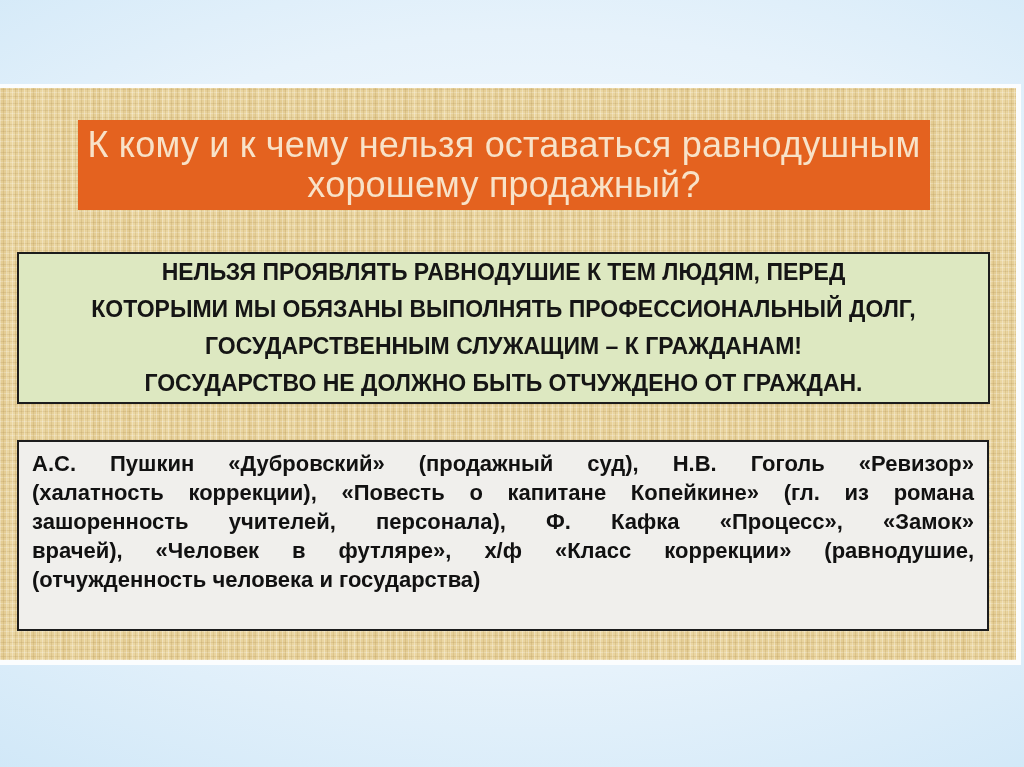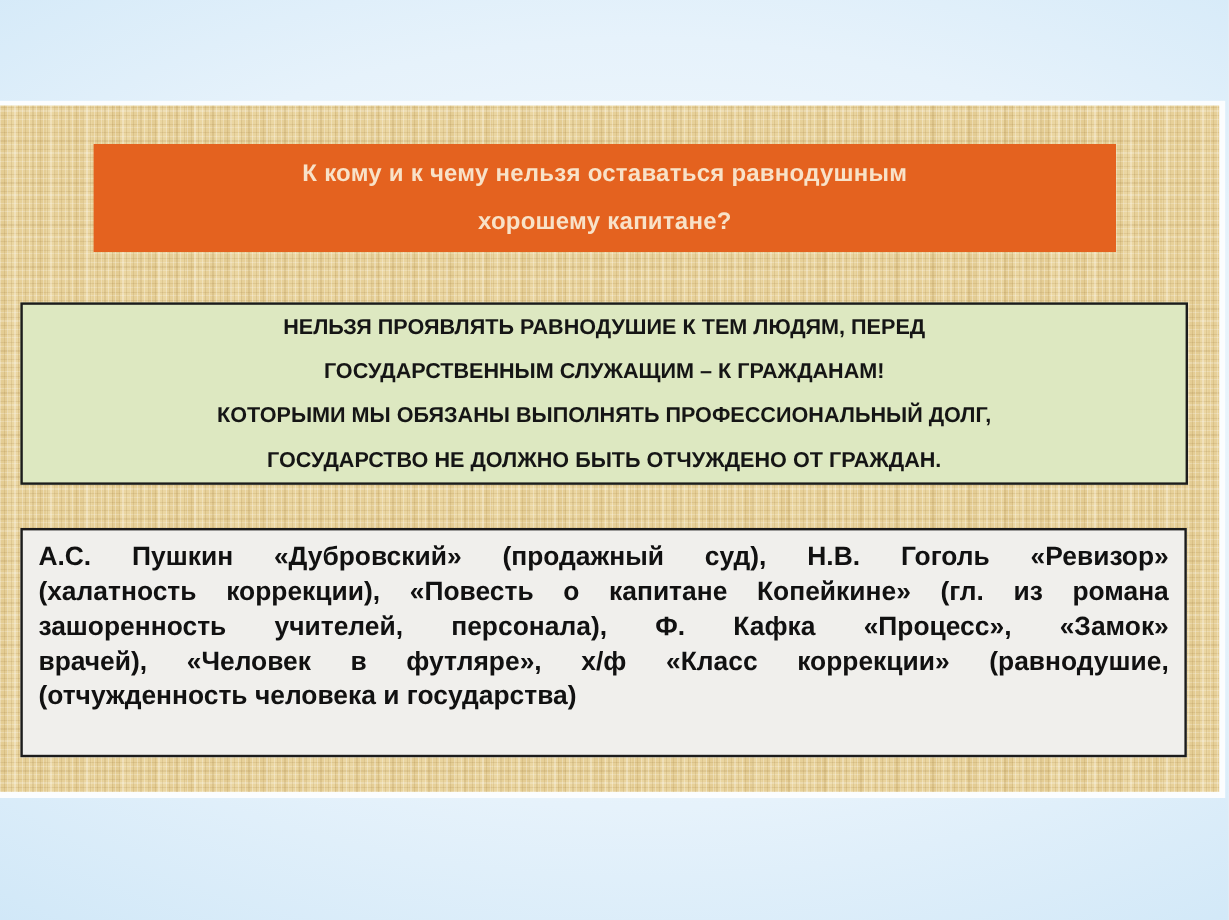--- a/index.html
+++ b/index.html
@@ -52,41 +52,41 @@
     position: absolute;
     left: 78px; top: 32px;
     width: 852px; height: 90px;
     display: flex;
     flex-direction: column;
     justify-content: center;
     align-items: center;
     text-align: center;
   }
   .title-line {
-    font-size: 20px;
-    font-weight: bold;
+    font-size: 36px;
+    font-weight: normal;
     line-height: 40px;
     letter-spacing: 0.2px;
     white-space: nowrap;
   }
 
   
   .thesis-box {
     position: absolute;
     left: 17px; top: 164px;
     width: 973px; height: 152px;
     box-sizing: border-box;
     border: 2px solid #1c1c1c;
     display: flex;
     flex-direction: column;
     justify-content: center;
     align-items: center;
   }
   .thesis-line {
-    font-size: 18px;
+    font-size: 23px;
     font-weight: bold;
     color: #151515;
     line-height: 37px;
     text-align: center;
     white-space: nowrap;
   }
 
   
   .examples-box {
     position: absolute;
@@ -112,27 +112,27 @@
 </head>
 <body>
 
 <div class="backdrop"></div>
 
 <div class="slide-frame">
   <div class="slide-canvas">
 
     <div class="title-box" style="background-color: rgb(228, 98, 31); color: rgb(248, 226, 200);">
       <div class="title-line">К кому и к чему нельзя оставаться равнодушным</div>
-      <div class="title-line">хорошему капитане?</div>
+      <div class="title-line">хорошему продажный?</div>
     </div>
 
     <div class="thesis-box" style="background-color: rgb(221, 232, 193); border-color: rgb(28, 28, 28);">
       <div class="thesis-line">НЕЛЬЗЯ ПРОЯВЛЯТЬ РАВНОДУШИЕ К ТЕМ ЛЮДЯМ, ПЕРЕД</div>
+      <div class="thesis-line">КОТОРЫМИ МЫ ОБЯЗАНЫ ВЫПОЛНЯТЬ ПРОФЕССИОНАЛЬНЫЙ ДОЛГ,</div>
       <div class="thesis-line">ГОСУДАРСТВЕННЫМ СЛУЖАЩИМ – К ГРАЖДАНАМ!</div>
-      <div class="thesis-line">КОТОРЫМИ МЫ ОБЯЗАНЫ ВЫПОЛНЯТЬ ПРОФЕССИОНАЛЬНЫЙ ДОЛГ,</div>
       <div class="thesis-line">ГОСУДАРСТВО НЕ ДОЛЖНО БЫТЬ ОТЧУЖДЕНО ОТ ГРАЖДАН.</div>
     </div>
 
     <div class="examples-box" style="background-color: rgb(240, 239, 236); border-color: rgb(28, 28, 28);">
       <div class="examples-line">А.С. Пушкин «Дубровский» (продажный суд), Н.В. Гоголь «Ревизор»</div>
       <div class="examples-line">(халатность коррекции), «Повесть о капитане Копейкине» (гл. из романа</div>
       <div class="examples-line">зашоренность учителей, персонала), Ф. Кафка «Процесс», «Замок»</div>
       <div class="examples-line">врачей), «Человек в футляре», х/ф «Класс коррекции» (равнодушие,</div>
       <div class="examples-line last">(отчужденность человека и государства)</div>
     </div>

